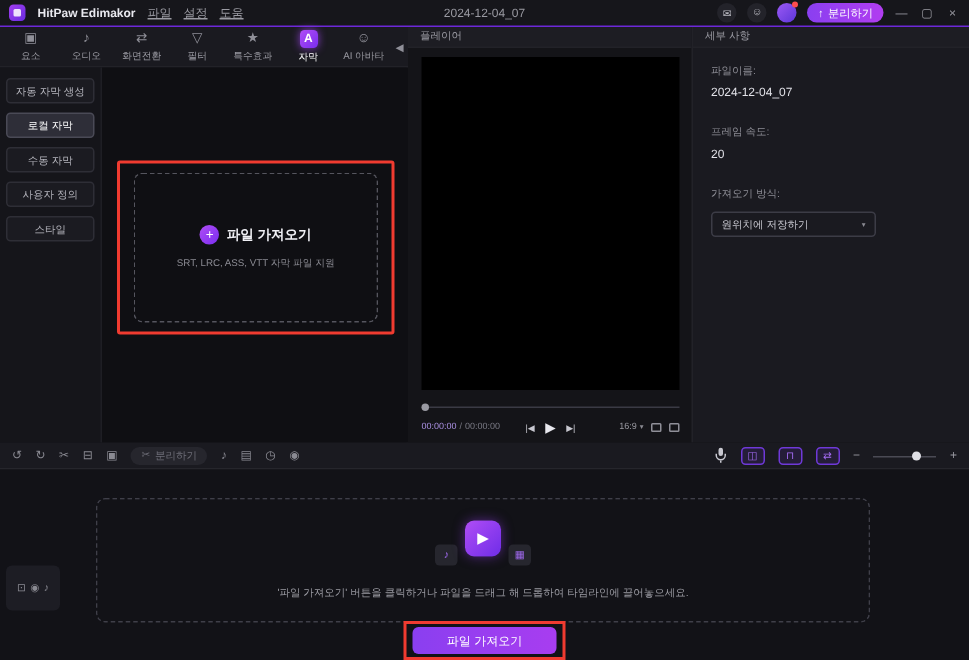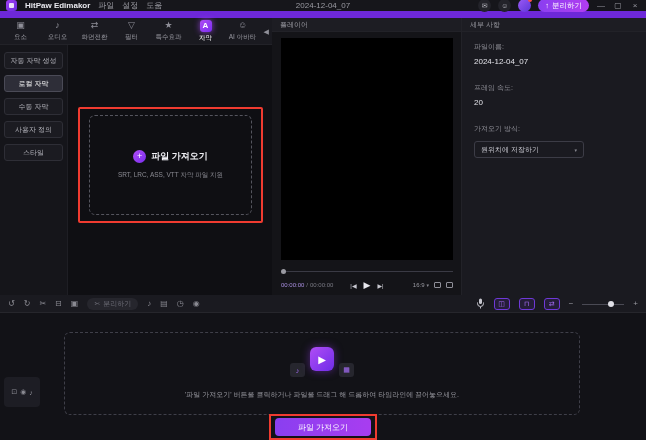--- a/index.html
+++ b/index.html
@@ -4,26 +4,26 @@
 <style>
   * { margin:0; padding:0; box-sizing:border-box; }
   html,body { background:#0a0a0e; }
   .app {
     position:relative; width:646px; height:440px; overflow:hidden;
     background:#0e0e12; color:#ddd;
     font-family:"Liberation Sans","DejaVu Sans",sans-serif;
   }
   
   .titlebar { position:absolute; top:0; left:0; width:646px; height:18px; background:#16161b;
-    border-bottom:7px solid #6d28d9; display:flex; align-items:center; justify-content:space-between; padding:0 6px; }
+    border-bottom:1px solid #6d28d9; display:flex; align-items:center; justify-content:space-between; padding:0 6px; }
   .tb-left { display:flex; align-items:center; gap:8px; }
   .logo { width:11px; height:11px; border-radius:3px; background:linear-gradient(135deg,#a13df0,#6a2ce0); position:relative; }
   .logo:after { content:""; position:absolute; left:3px; top:3px; width:5px; height:5px; border-radius:1px; background:rgba(255,255,255,.85); }
   .app-title { font-size:8px; font-weight:bold; color:#e8e8ee; white-space:nowrap; }
-  .menu { font-size:8px; color:#9a9aa2; }
+  .menu { font-size:8px; color:#9a9aa2;text-decoration:underline; }
   .tb-center { position:absolute; left:50%; transform:translateX(-50%); font-size:8px; color:#9a9aa2; }
   .tb-right { display:flex; align-items:center; gap:7px; }
   .circle-btn { width:13px; height:13px; border-radius:50%; background:#23232a; color:#b8b8c0; font-size:7px;
     display:flex; align-items:center; justify-content:center; }
   .avatar { width:13px; height:13px; border-radius:50%; background:linear-gradient(135deg,#9b59f5,#5d36d8); position:relative; }
   .avatar:after { content:""; position:absolute; right:-1px; top:-1px; width:4px; height:4px; border-radius:50%; background:#ff4d4f; }
   .export-btn { height:13px; border-radius:7px; background:linear-gradient(90deg,#8a3ff0,#b13df0); color:#fff;
     font-size:7.5px; display:flex; align-items:center; gap:3px; padding:0 7px; white-space:nowrap; }
   .win-btn { font-size:8px; color:#9a9aa2; width:10px; text-align:center; }
   

